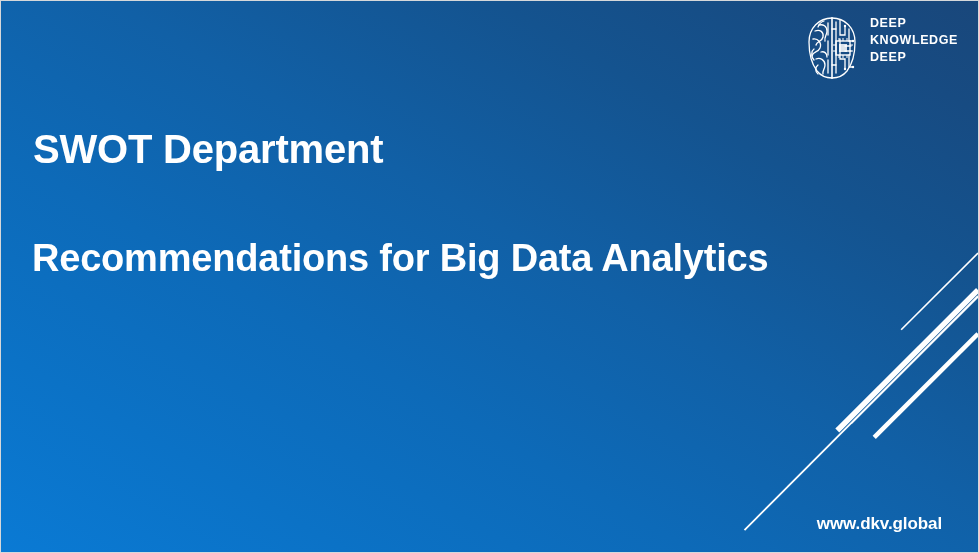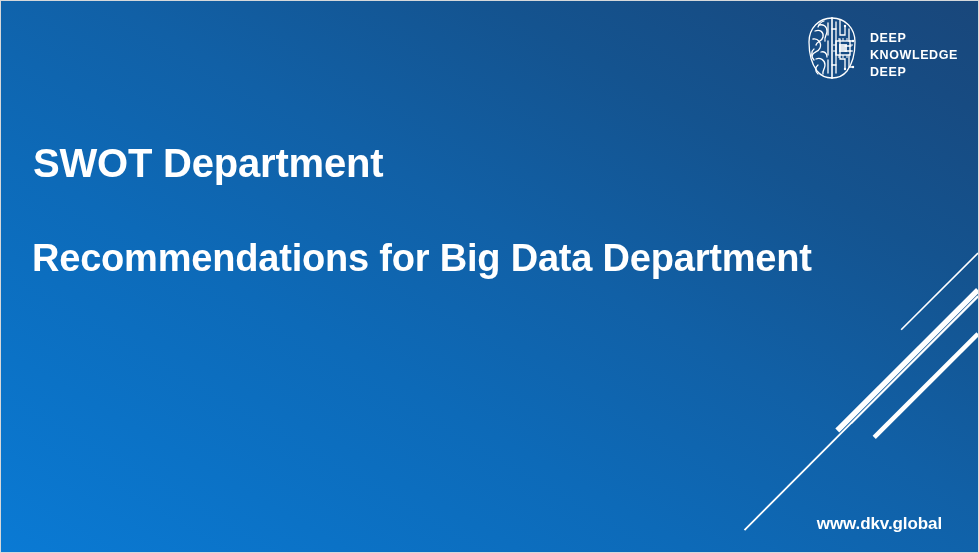--- a/index.html
+++ b/index.html
@@ -40,21 +40,21 @@
     width: 100%;
     height: 100%;
   }
 
   
   .logo {
     position: absolute;
     top: 14px;
     right: 20px;
     display: flex;
-    align-items: flex-end;
+    align-items: flex-start;
     gap: 11px;
   }
   .logo-mark {
     width: 54px;
     height: 66px;
     flex: 0 0 auto;
   }
   .logo-mark svg { display: block; width: 100%; height: 100%; }
   .logo-text {
     color: #ffffff;
@@ -62,21 +62,21 @@
     font-size: 12.5px;
     line-height: 17px;
     letter-spacing: 0.6px;
   }
   .logo-text div { white-space: nowrap; }
 
   
   .title {
     position: absolute;
     left: 32px;
-    top: 140px;
+    top: 126px;
     color: #ffffff;
     font-size: 40px;
     font-weight: bold;
     letter-spacing: -0.2px;
     white-space: nowrap;
   }
   .subtitle {
     position: absolute;
     left: 31px;
     top: 235px;
@@ -176,18 +176,18 @@
     <span class="logo-text">
       <div>DEEP</div>
       <div>KNOWLEDGE</div>
       <div>DEEP</div>
     </span>
   </div>
 
   <div class="title">SWOT Department</div>
 
   <div class="subtitle">
-    <span class="ln">Recommendations for Big Data Department</span>
+    <span class="ln">Recommendations for Big Data Analytics</span>
   </div>
 
   <div class="site-url">www.dkv.global</div>
 
 </div>
 
 </body></html>

